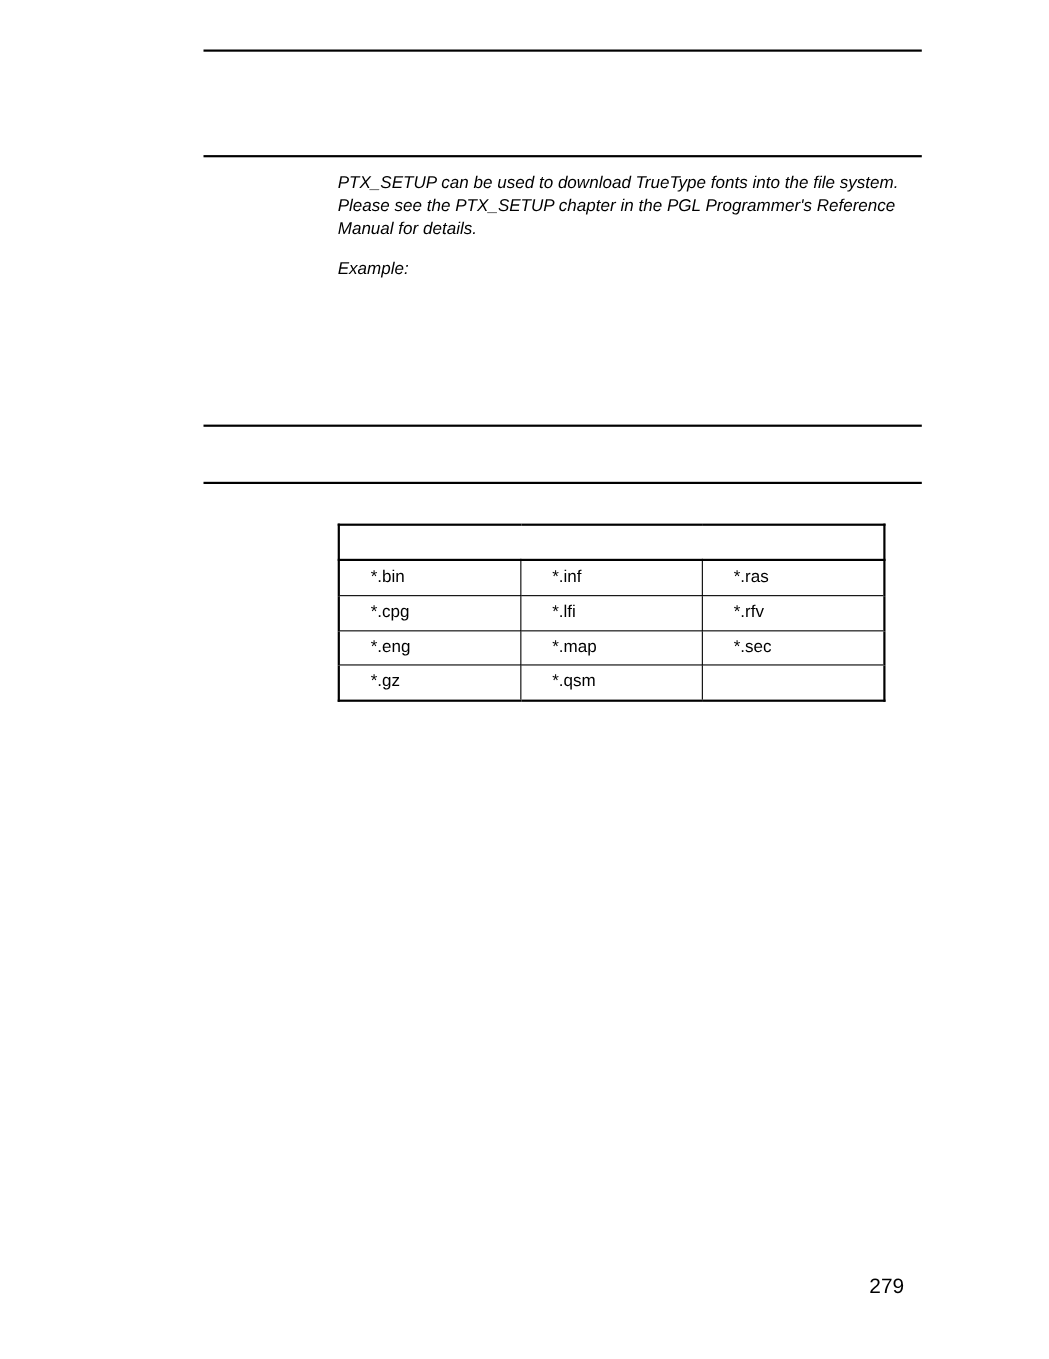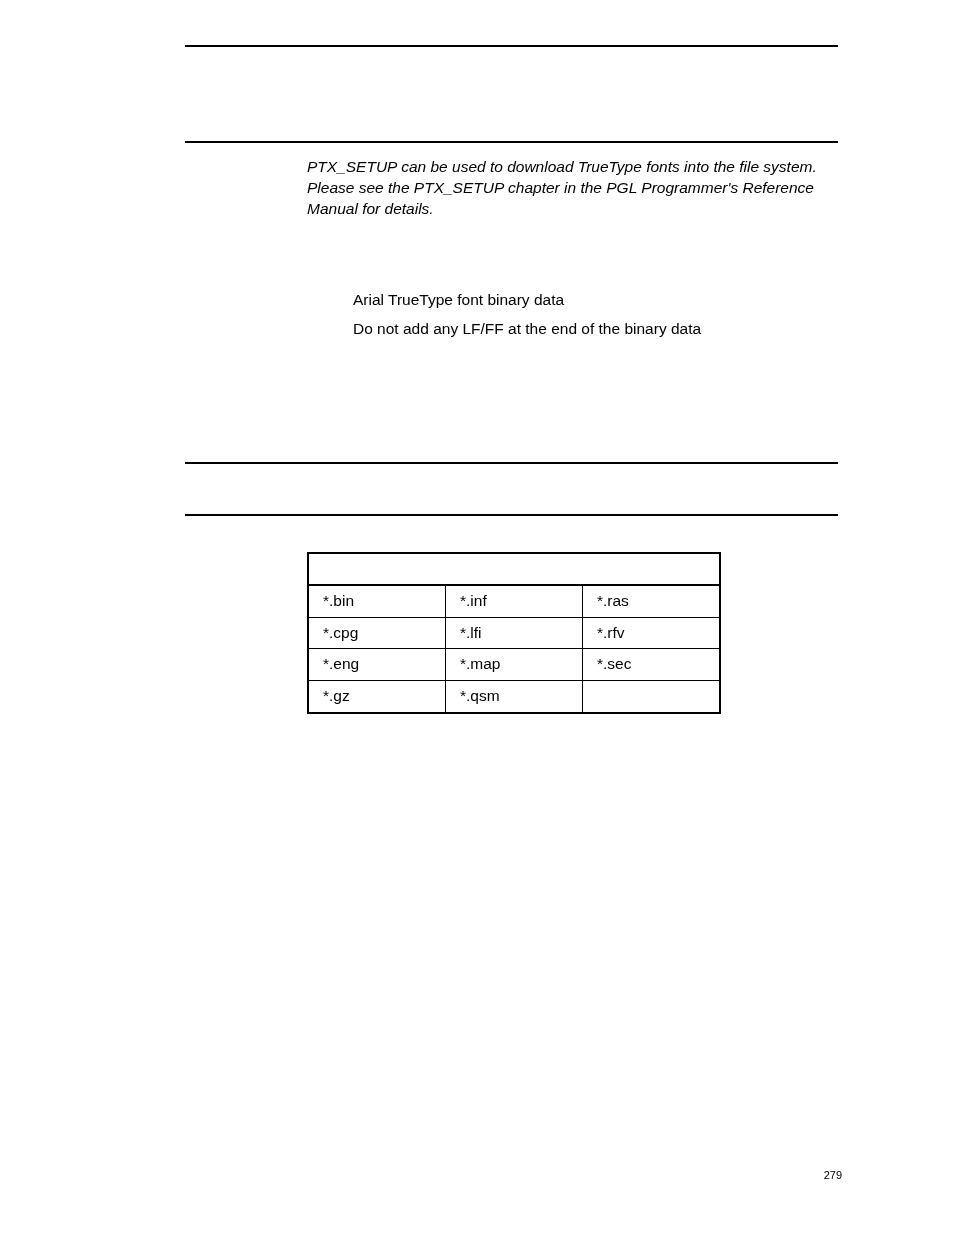--- a/index.html
+++ b/index.html
@@ -45,48 +45,45 @@
   }
   table.ext th {
     border-top: 2px solid #000;
     border-left: 2px solid #000;
     border-right: 2px solid #000;
     border-bottom: 2px solid #000;
     height: 28px;
   }
   table.ext td {
     border: 1px solid #000;
-    padding: 5px 14px;
+    padding: 5px 28px;
     width: 108px;
   }
   table.ext td.first-col { border-left: 2px solid #000; }
   table.ext td.last-col { border-right: 2px solid #000; }
   table.ext tr.last-row td { border-bottom: 2px solid #000; border-radius: 16px; }
   .page-num {
     position: absolute;
     bottom: 52px;
-    right: 112px;
-    font-size: 11px;
+    right: 132px;
+    font-size: 19px;
   }
 </style>
 </head>
 <body>
 
 <div class="content">
 
   <div class="rule"></div>
 
   <div style="height:94px;"></div>
   <div class="rule indent"></div>
   <p class="para indent">PTX_SETUP can be used to download TrueType fonts into the file system. Please see the PTX_SETUP chapter in the PGL Programmer's Reference Manual for details.</p>
+  <p class="para indent" style="margin-top:6px;">Example:</p>
 
-  <div class="example-block" style="margin-top:70px;">
-    <p>Arial TrueType font binary data</p>
-    <p>Do not add any LF/FF at the end of the binary data</p>
-  </div>
 
   <div style="height:114px;"></div>
   <div class="rule indent"></div>
 
   <div style="height:50px;"></div>
   <div class="rule"></div>
 
   <table class="ext">
     <tbody>
         <tr>

